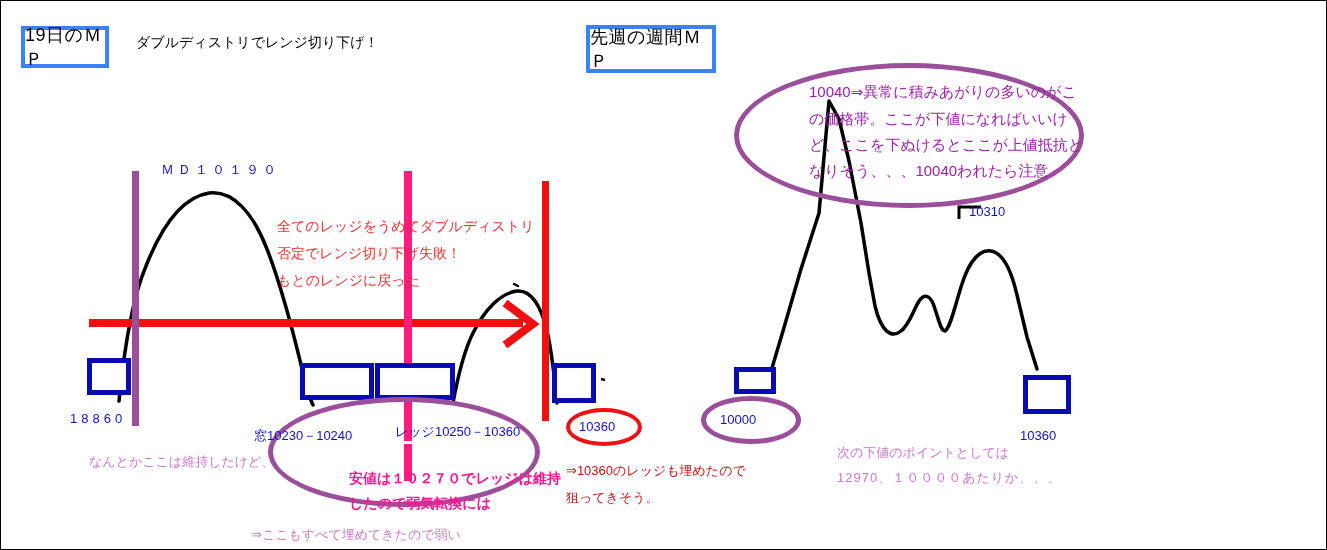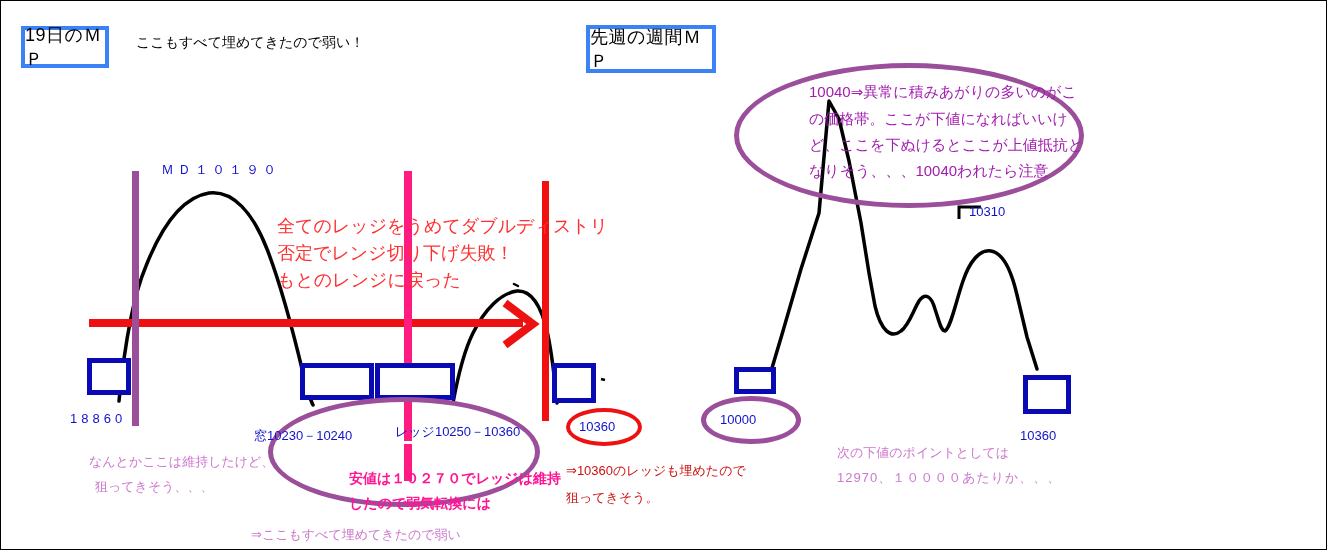--- a/index.html
+++ b/index.html
@@ -37,21 +37,21 @@
   .headline{
     position:absolute;
     left:135px; top:33px;
     font-size:14px;
     color:#000000;
     white-space:nowrap;
   }
 
   
   .anno{position:absolute;white-space:nowrap;line-height:26px;}
-  .anno.red{ color:#ff2f2f; font-size:18px;}
+  .anno.red{ color:#ff2f2f; font-size:14px;}
   .anno.blue{ color:#a21caf; font-size:15px;}
   .anno.pink{ color:#ff1493; font-size:14px; font-weight:bold;}
   .anno.violet{ color:#cc77cc; font-size:13px;}
   .anno.darkred{ color:#cc1111; font-size:13px;}
 
   .lbl{position:absolute;white-space:nowrap;font-size:13px;color:#1111cc;}
   .lbl.spaced{letter-spacing:4px;}
 
   
   .vline{position:absolute;}
@@ -83,21 +83,21 @@
 
   svg.overlay{position:absolute;left:0;top:0;width:1327px;height:550px;pointer-events:none;}
 </style>
 </head>
 <body>
 
 <div id="canvas">
 
   <div class="titlebox" id="title-box-19">19日のＭＰ</div>
 
-  <div class="headline">ここもすべて埋めてきたので弱い！</div>
+  <div class="headline">ダブルディストリでレンジ切り下げ！</div>
 
   <div class="titlebox" id="title-box-week">先週の週間ＭＰ</div>
 
   <svg class="overlay" viewBox="0 0 1327 550">
 
     <path d="M118 400 C 122 360, 130 300, 145 265 C 162 222, 182 196, 208 192
          C 232 189, 252 212, 266 248 C 280 284, 292 330, 302 372
          C 307 392, 310 400, 312 404" fill="none" stroke="#000000" stroke-width="3.5" stroke-linecap="round"></path>
     <path d="M452 402 C 456 380, 462 352, 472 332 C 484 308, 500 292, 516 290
          C 530 289, 540 305, 546 330 C 552 356, 554 384, 556 402" fill="none" stroke="#000000" stroke-width="3.5" stroke-linecap="round"></path>
@@ -152,21 +152,20 @@
 
   <div class="lbl" style="left:394px;top:422px;">レッジ10250－10360</div>
 
   <div class="ellipse-label" style="left:578px;top:418px;">10360</div>
 
   <div class="anno red" style="left:276px;top:212px;">全てのレッジをうめてダブルディストリ</div>
   <div class="anno red" style="left:276px;top:239px;">否定でレンジ切り下げ失敗！</div>
   <div class="anno red" style="left:276px;top:266px;">もとのレンジに戻った</div>
 
   <div class="anno violet" style="left:88px;top:448px;">なんとかここは維持したけど、</div>
-  <div class="anno violet" style="left:94px;top:473px;">狙ってきそう、、、</div>
 
   <div class="anno pink" style="left:348px;top:464px;">安値は１０２７０でレッジは維持</div>
   <div class="anno pink" style="left:348px;top:489px;">したので弱気転換には</div>
 
   <div class="anno violet" style="left:250px;top:521px;">⇒ここもすべて埋めてきたので弱い</div>
 
   <div class="anno darkred" style="left:565px;top:457px;">⇒10360のレッジも埋めたので</div>
   <div class="anno darkred" style="left:565px;top:484px;">狙ってきそう。</div>
 
   <div class="anno blue" style="left:808px;top:78px;">10040⇒異常に積みあがりの多いのがこ</div>

